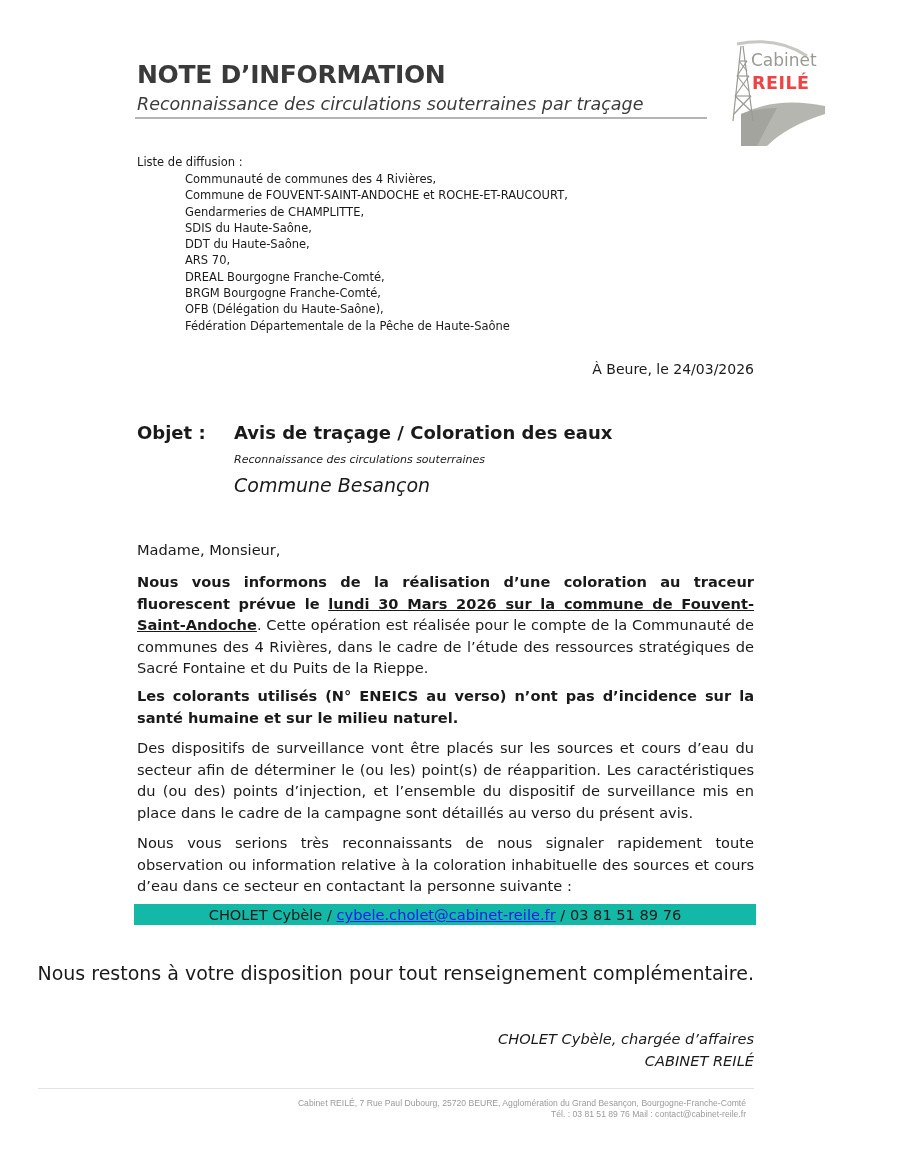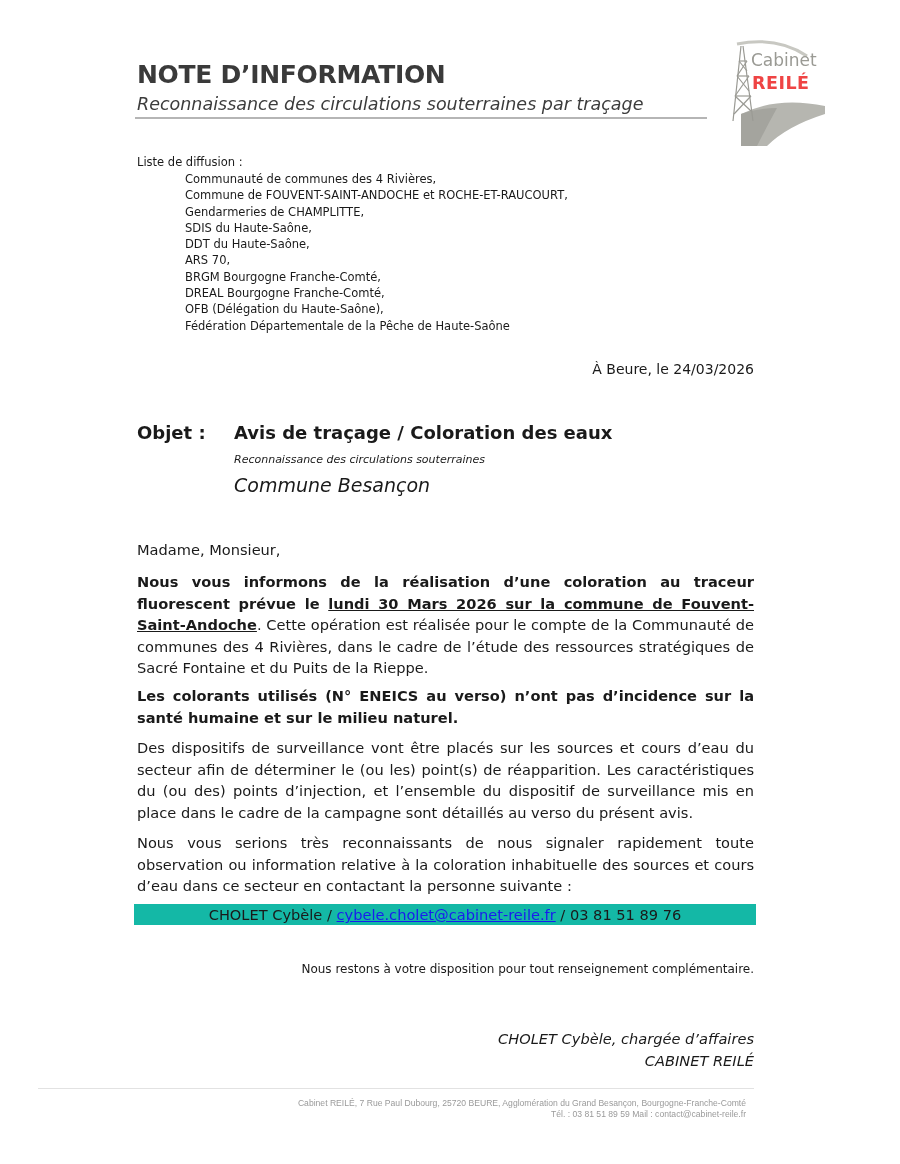--- a/index.html
+++ b/index.html
@@ -34,21 +34,21 @@
   .p2 { top: 685px; }
   .p3 { top: 737px; }
   .p4 { top: 832px; }
   b { font-weight: bold; }
   u { text-decoration: underline; }
 
   .contact-box { left: 134px; top: 904px; width: 622px; height: 21px; background: #14b8a6;
                  text-align: center; font-size: 14.6px; line-height: 21px; }
   .contact-box a { color: #1a1aee; text-decoration: underline; }
 
-  .closing { right: 146px; top: 962px; font-size: 12px; }
+  .closing { right: 146px; top: 962px; font-size: 19px; }
   .sign1 { right: 146px; top: 1030px; font-size: 14.6px; font-style: italic; }
   .sign2 { right: 146px; top: 1052px; font-size: 14.6px; font-style: italic; }
 
   .footer-rule { left: 38px; top: 1088px; width: 716px; height: 1px; background: #e2e2e2; }
   .footer1 { right: 154px; top: 1098px; font-size: 8.6px; color: #9a9a9a; font-family: "Liberation Sans", sans-serif; }
   .footer2 { right: 154px; top: 1109px; font-size: 8.6px; color: #9a9a9a; font-family: "Liberation Sans", sans-serif; }
 </style>
 </head>
 <body>
 
@@ -78,22 +78,22 @@
 <div class="abs logo-text2">REILÉ</div>
 
 <div class="abs diff-label">Liste de diffusion :</div>
 <ul class="abs diff-list">
   <li>Communauté de communes des 4 Rivières,</li>
   <li>Commune de FOUVENT-SAINT-ANDOCHE et ROCHE-ET-RAUCOURT,</li>
   <li>Gendarmeries de CHAMPLITTE,</li>
   <li>SDIS du Haute-Saône,</li>
   <li>DDT du Haute-Saône,</li>
   <li>ARS 70,</li>
+  <li>DREAL Bourgogne Franche-Comté,</li>
   <li>BRGM Bourgogne Franche-Comté,</li>
-  <li>DREAL Bourgogne Franche-Comté,</li>
   <li>OFB (Délégation du Haute-Saône),</li>
   <li>Fédération Départementale de la Pêche de Haute-Saône</li>
 </ul>
 
 <div class="abs date">À Beure, le 24/03/2026</div>
 
 <div class="abs objet-label">Objet :</div>
 <div class="abs objet-title">Avis de traçage / Coloration des eaux</div>
 <div class="abs objet-sub1">Reconnaissance des circulations souterraines</div>
 <div class="abs objet-sub2">Commune Besançon</div>
@@ -109,13 +109,13 @@
 <div class="abs body-text p4">Nous vous serions très reconnaissants de nous signaler rapidement toute observation ou information relative à la coloration inhabituelle des sources et cours d’eau dans ce secteur en contactant la personne suivante :</div>
 
 <div class="abs contact-box"><span>CHOLET Cybèle / </span><a>cybele.cholet@cabinet-reile.fr</a><span> / 03 81 51 89 76</span></div>
 
 <div class="abs closing">Nous restons à votre disposition pour tout renseignement complémentaire.</div>
 <div class="abs sign1">CHOLET Cybèle, chargée d’affaires</div>
 <div class="abs sign2">CABINET REILÉ</div>
 
 <div class="abs footer-rule"></div>
 <div class="abs footer1">Cabinet REILÉ, 7 Rue Paul Dubourg, 25720 BEURE, Agglomération du Grand Besançon, Bourgogne-Franche-Comté</div>
-<div class="abs footer2">Tél. : 03 81 51 89 59 Mail : contact@cabinet-reile.fr</div>
+<div class="abs footer2">Tél. : 03 81 51 89 76 Mail : contact@cabinet-reile.fr</div>
 
 </body></html>

